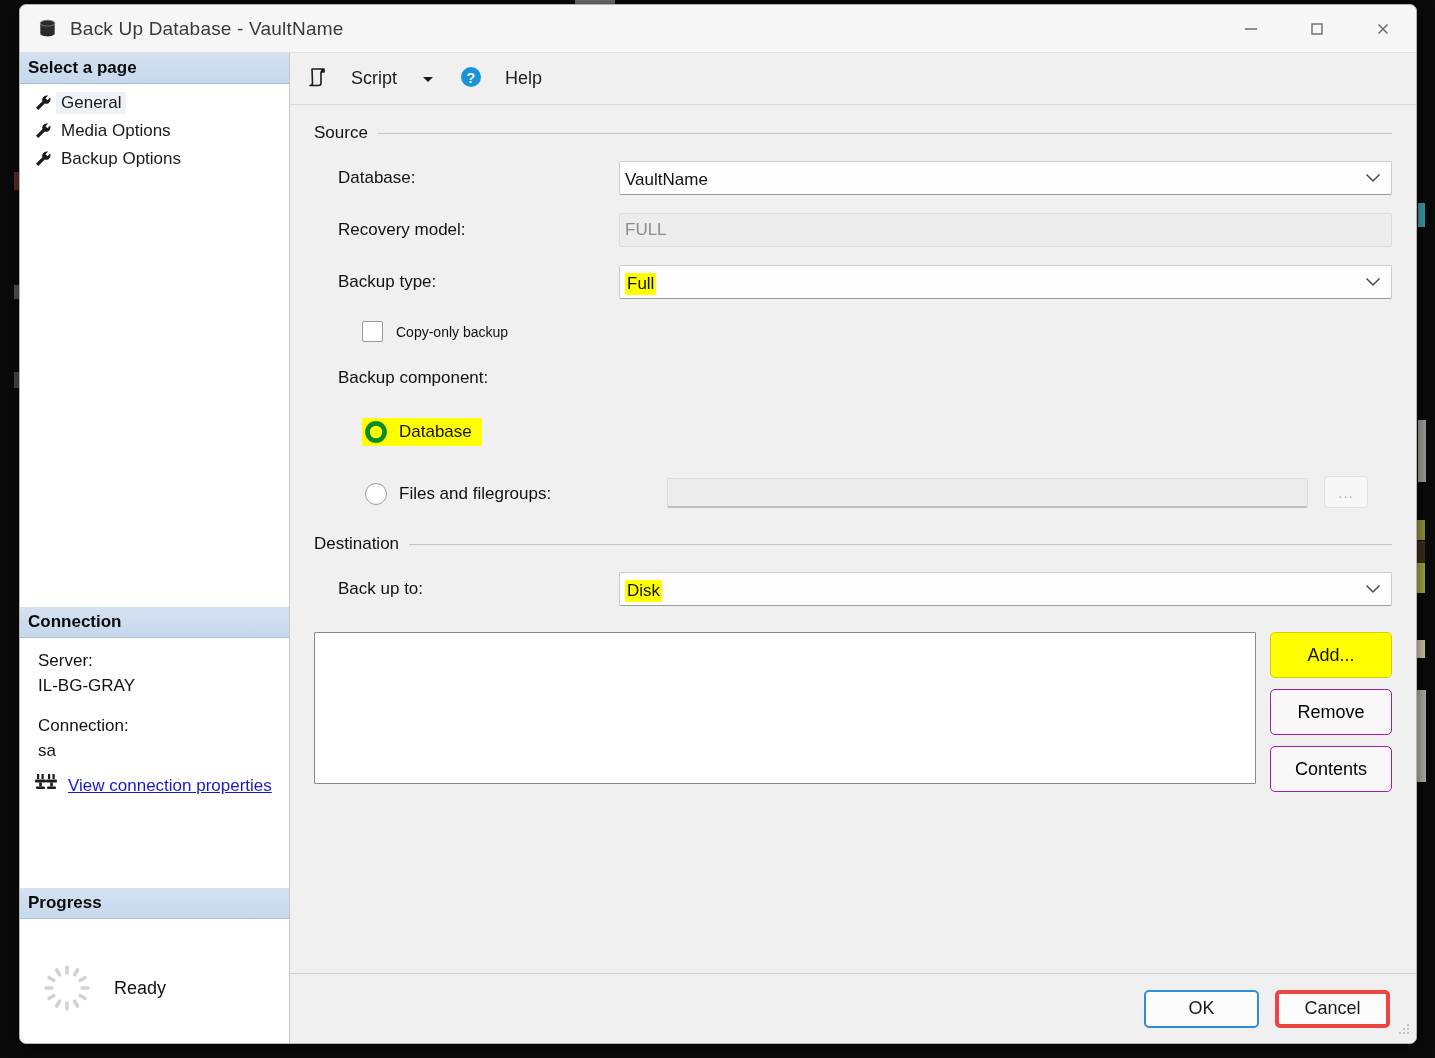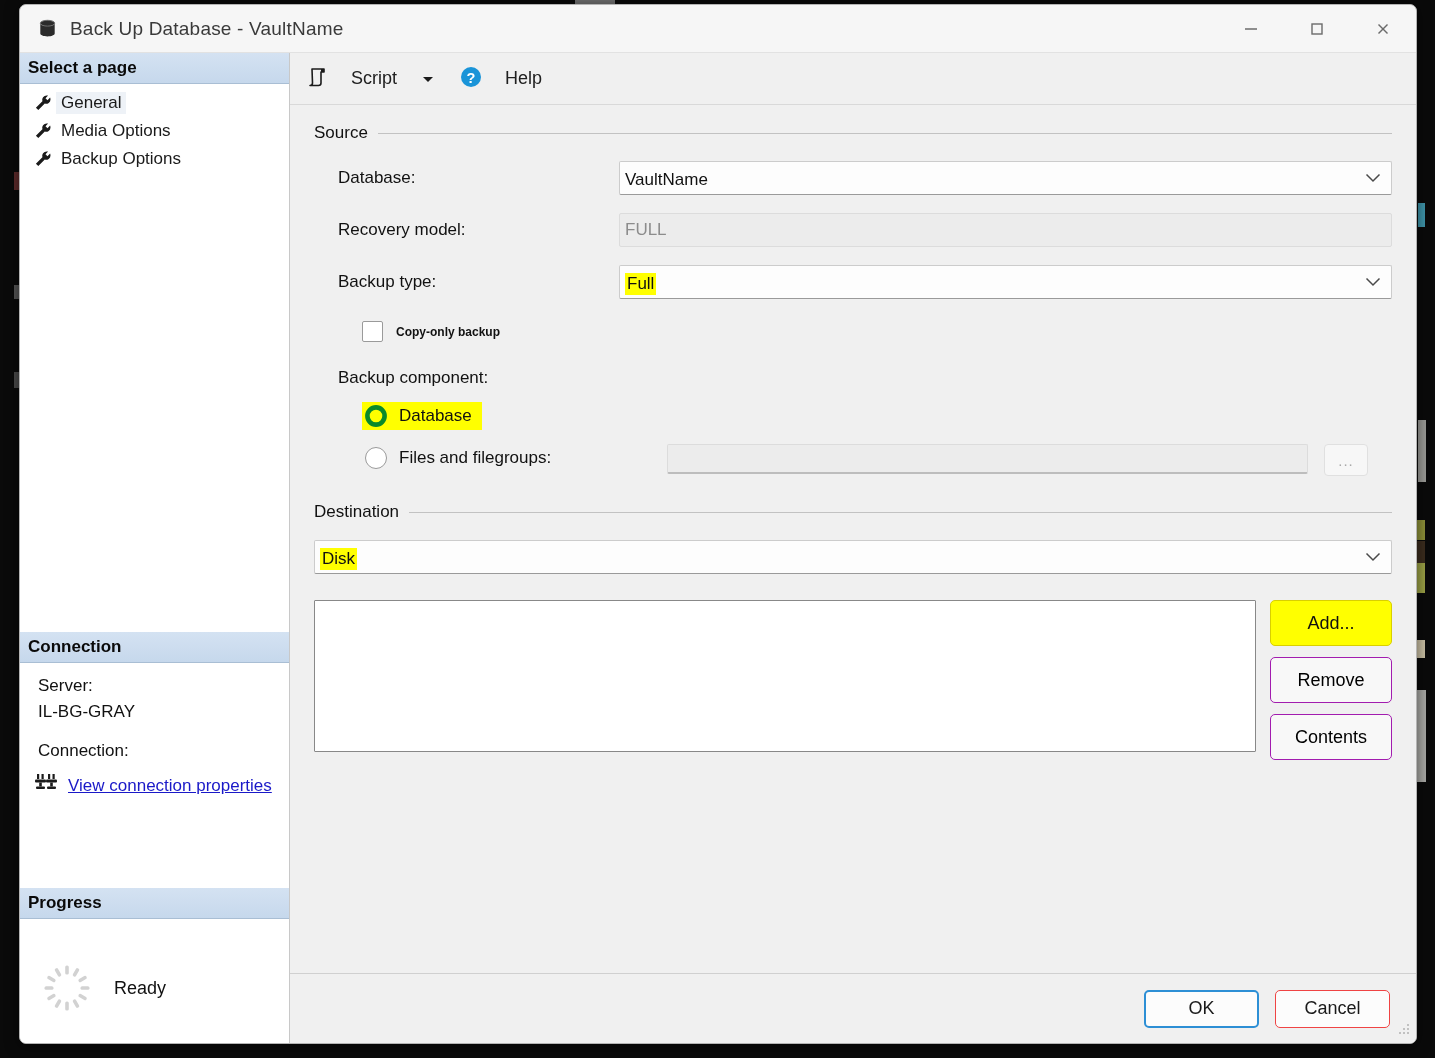--- a/index.html
+++ b/index.html
@@ -140,25 +140,25 @@
     font-size: 17px; color: #8c8c8c; padding-left: 5px;
     border-radius: 2px;
   }
   .hl { background: #ffff00; padding: 1px 2px; }
 
   .checkrow { display: flex; align-items: center; margin-top: 22px; padding-left: 48px; }
   .checkbox {
     width: 21px; height: 21px; border: 1px solid #9a9a9a; background: #fff;
     border-radius: 2px; flex: 0 0 21px; cursor: pointer;
   }
-  .checkrow .clabel { margin-left: 13px; font-size: 12px; color: #111; font-weight: bold; }
+  .checkrow .clabel { margin-left: 13px; font-size: 14px; color: #111; }
 
   .section-label { margin-top: 26px; padding-left: 24px; font-size: 17px; color: #111; }
 
-  .radiorow { display: flex; align-items: flex-start; margin-top: 14px; padding-left: 48px; }
+  .radiorow { display: flex; align-items: flex-end; margin-top: 30px; padding-left: 48px; }
   .radiorow.highlighted .rwrap { background: #ffff00; }
   .rwrap { display: flex; align-items: center; padding: 3px 10px 3px 3px; }
   .radio {
     width: 22px; height: 22px; border-radius: 50%;
     border: 1px solid #9a9a9a; background: #fff; flex: 0 0 22px;
     display: flex; align-items: center; justify-content: center; cursor: pointer;
   }
   .radio.checked { border: none; background: transparent; }
   .radiorow .rlabel { margin-left: 12px; font-size: 17px; color: #111; }
 
@@ -192,21 +192,21 @@
 
   
   #footer {
     flex: 0 0 70px; height: 70px;
     background: #f0f0f0; border-top: 1px solid #d0d0d0;
     display: flex; align-items: center; justify-content: flex-end;
     padding-right: 26px; position: relative;
   }
   .footer-btn {
     width: 115px; height: 38px; margin-left: 16px;
-    background: #fcfcfc; border: 1px solid #ef4444; border-radius: 5px;
+    background: #fcfcfc; border: 4px solid #ef4444; border-radius: 5px;
     display: flex; align-items: center; justify-content: center;
     font-size: 18px; color: #1a1a1a; cursor: pointer;
   }
   .footer-btn.default { border: 2px solid #2d8fd5; }
   #resize-grip { position: absolute; right: 5px; bottom: 3px; opacity: .45; }
 </style>
 </head>
 <body>
 
 <div id="backdrop">
@@ -288,20 +288,21 @@
       </div>
 
       <div class="spacer-top"></div>
 
       <div class="pane-header">Connection</div>
       <div id="conn-body">
         <div class="conn-row">Server:</div>
         <div class="conn-row">IL-BG-GRAY</div>
         <div class="conn-gap"></div>
         <div class="conn-row">Connection:</div>
+        <div class="conn-row">sa</div>
         <div id="conn-link-row">
           <span>
             <svg width="24" height="20" viewBox="0 0 24 20">
               <rect x="3" y="1" width="2.2" height="5" fill="#1b1b1b"></rect>
               <rect x="7.5" y="1" width="2.2" height="5" fill="#1b1b1b"></rect>
               <rect x="1" y="6.5" width="11" height="3" rx="1" fill="#1b1b1b"></rect>
               <rect x="5.2" y="9.5" width="2.6" height="4" fill="#1b1b1b"></rect>
               <rect x="2" y="13.5" width="9" height="2.6" rx="1" fill="#1b1b1b"></rect>
               <rect x="14" y="1" width="2.2" height="5" fill="#1b1b1b"></rect>
               <rect x="18.5" y="1" width="2.2" height="5" fill="#1b1b1b"></rect>
@@ -464,20 +465,21 @@
           </div>
         </div>
 
         <div class="group" style="margin-top:26px;">
           <div class="group-head">
             <span class="group-title">Destination</span>
             <span class="group-rule"></span>
           </div>
 
           <div class="row">
+            <span class="row-label">Back up to:</span>
             <span class="ctl">
               <span class="combo">
                 <span class="hl">Disk</span>
                 <span class="caret">
                   <svg width="16" height="10" viewBox="0 0 16 10">
                       <path d="M1.5 1.5 L8 8 L14.5 1.5" fill="none" stroke="#4a4a4a" stroke-width="1.5"></path>
                     </svg>
                 </span>
               </span>
             </span>

